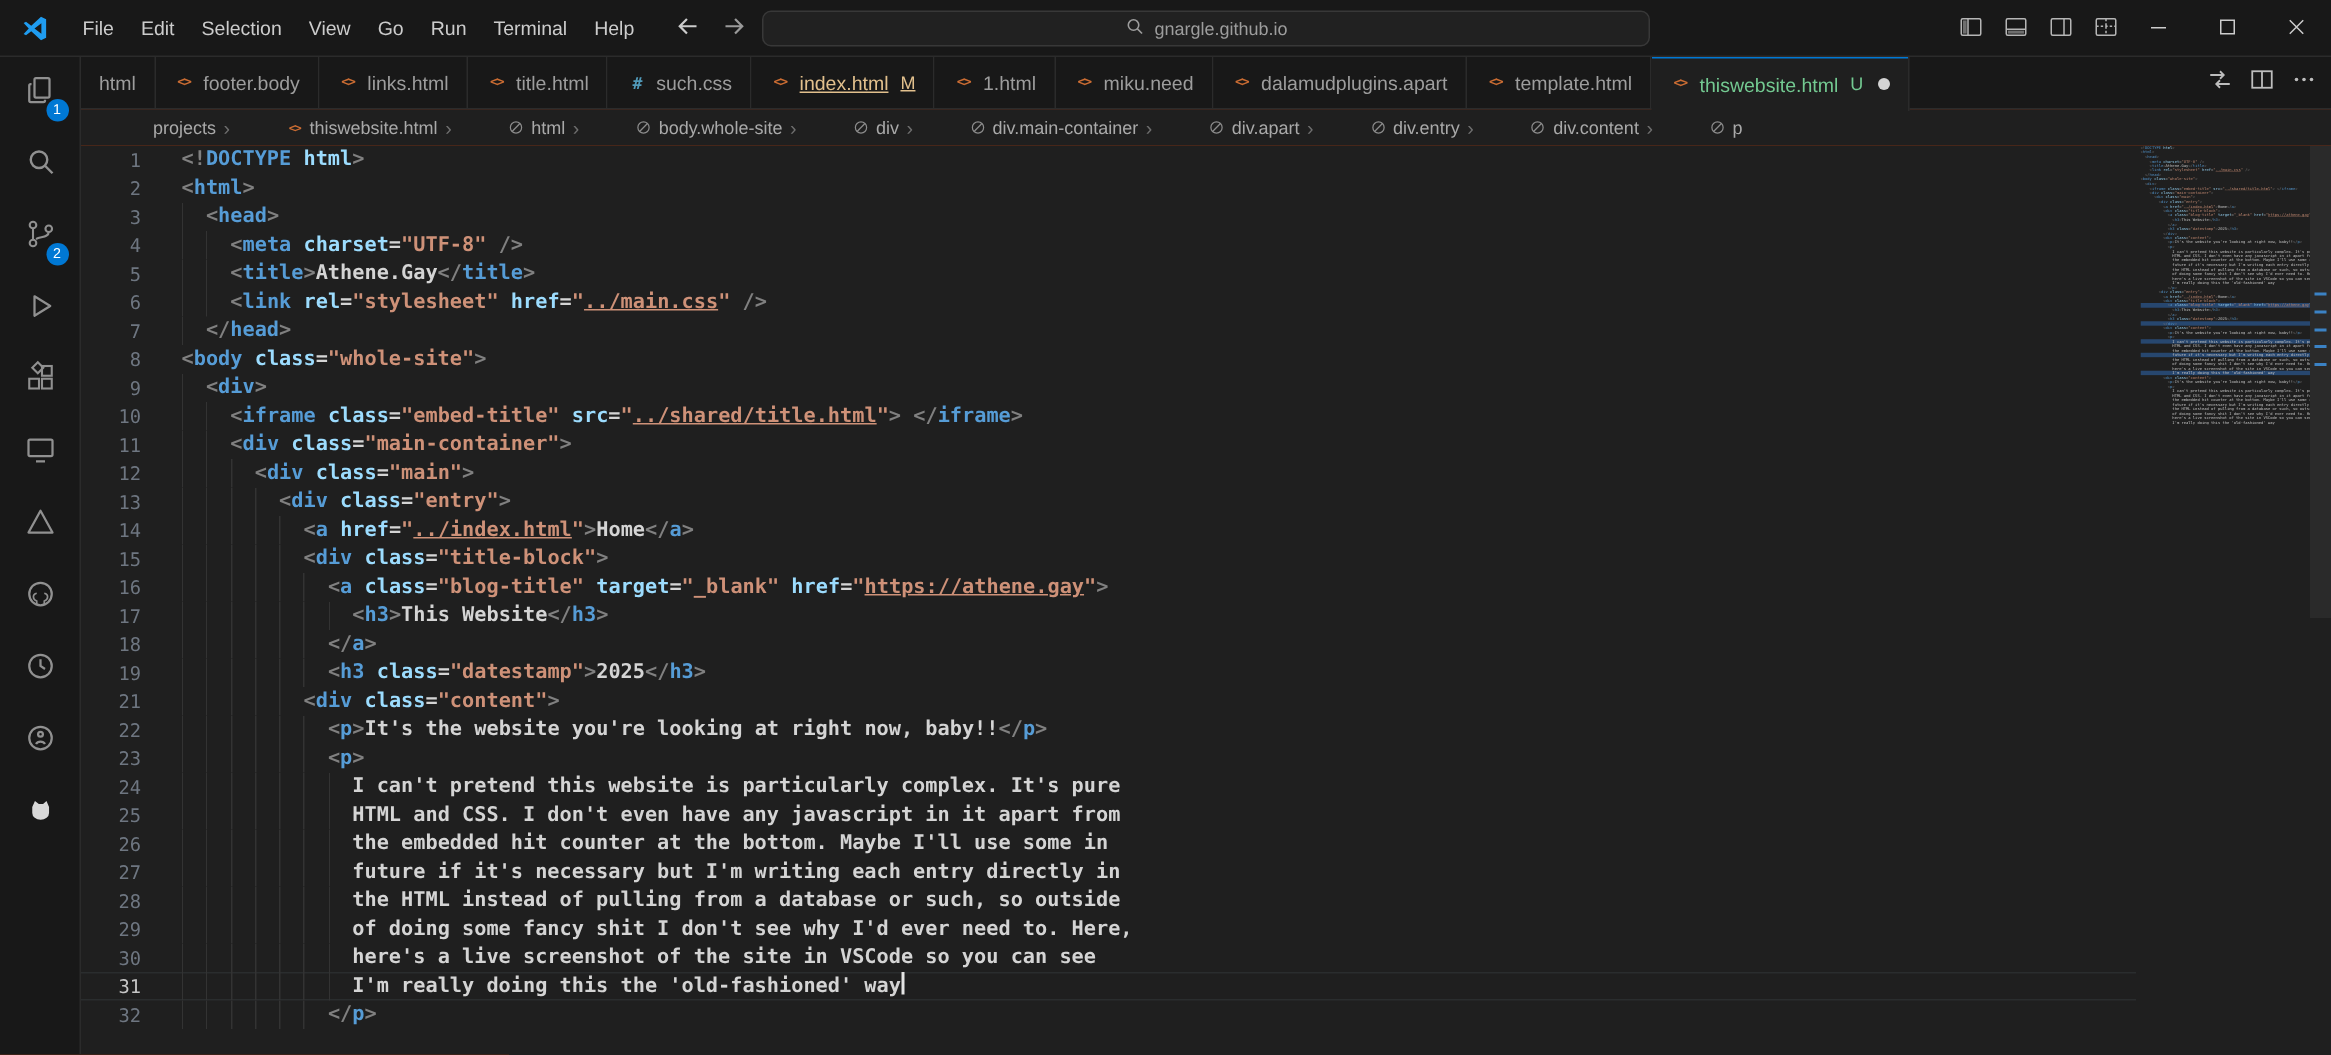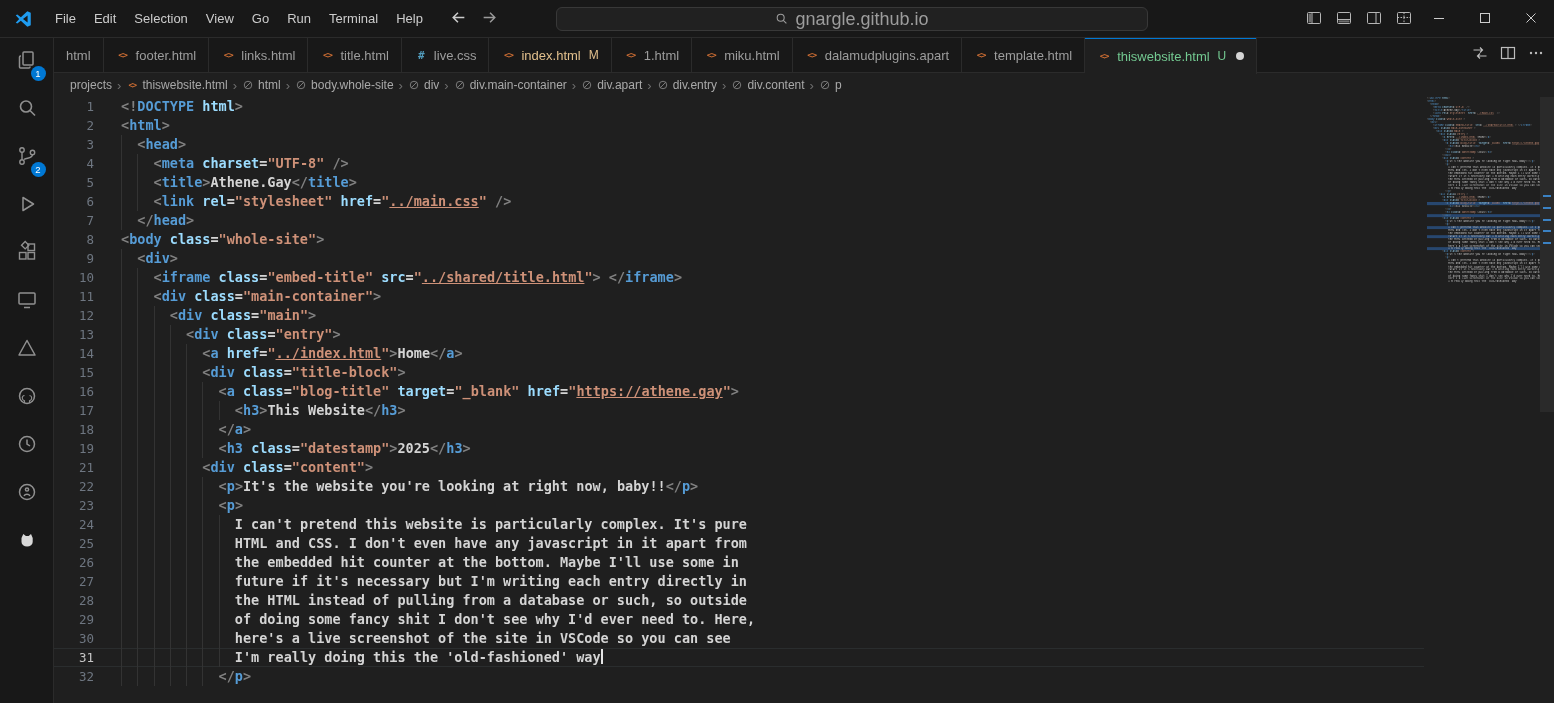--- a/index.html
+++ b/index.html
@@ -12,21 +12,21 @@
               border-bottom:1px solid #2b2b2b; display:flex; align-items:center;
               color:#cccccc; font-size:13px; }
   .vscode-logo { width:46px; display:flex; justify-content:center; align-items:center; flex:none; }
   .menu-bar { display:flex; align-items:center; height:100%; }
   .menu-item { padding:0 9px; height:26px; display:flex; align-items:center; border-radius:5px; cursor:default; }
   .nav-arrows { position:absolute; left:450px; top:0; height:38px; display:flex; align-items:center; gap:14px; color:#cccccc; }
   .nav-arrows .fwd { color:#9a9a9a; }
   .command-center { position:absolute; left:508px; top:7px; width:592px; height:24px;
                     background:#212121; border:1px solid #383838; border-radius:6px;
                     display:flex; align-items:center; justify-content:center; gap:7px;
-                    color:#9d9d9d; font-size:18px;margin-left:48px; }
+                    color:#9d9d9d; font-size:12px; }
   .layout-controls { position:absolute; right:142px; top:0; height:38px; display:flex; align-items:center; gap:14px; color:#b6b6b6; }
   .window-controls { position:absolute; right:0; top:0; height:38px; display:flex; }
   .win-btn { width:46px; height:38px; display:flex; align-items:center; justify-content:center; color:#cccccc; }
 
   
   .main-row { flex:1; display:flex; min-height:0; }
   .activity-bar { width:54px; flex:none; background:#181818; border-right:1px solid #2b2b2b;
                   display:flex; flex-direction:column; align-items:center; }
   .ab-item { position:relative; width:54px; height:48px; display:flex; align-items:center; justify-content:center; color:#909090; }
   .ab-item svg { width:24px; height:24px; }
@@ -41,30 +41,30 @@
   .tabbar { height:35px; flex:none; background:#181818; border-bottom:1px solid #2b2b2b;
             display:flex; align-items:stretch; position:relative; }
   .tab { display:flex; align-items:center; gap:6px; padding:0 12px; background:#181818;
          border-right:1px solid #2b2b2b; color:#9d9d9d; font-size:13px; white-space:nowrap; }
   .tab.active { background:#1f1f1f; height:36px; margin-bottom:-1px; z-index:2;
                 box-shadow: inset 0 1px 0 #0078d4; color:#ffffff; }
   .ficon { width:14px; display:inline-flex; justify-content:center; font:bold 9px "DejaVu Sans Mono", monospace; letter-spacing:-1px; flex:none; }
   .fi-html { color:#cc6d33; }
   .fi-css  { color:#519aba; font-size:11px; }
   .git-badge { font-size:12px; margin-left:2px; }
-  .git-mod { color:#e2c08d; }
+  .git-mod { color:#e2c08d;text-decoration:underline; }
   .git-untracked { color:#73c991; }
   .dirty-dot { width:8px; height:8px; border-radius:50%; background:#d4d4d4; margin-left:4px; }
   .tab-actions { margin-left:auto; display:flex; align-items:center; gap:12px; padding:0 10px; color:#bdbdbd; background:#181818; }
   .tab-actions svg { width:16px; height:16px; }
 
   
   .breadcrumbs { height:24px; flex:none; background:#1f1f1f; display:flex; align-items:center;
                  padding-left:15px; color:#a9a9a9; font-size:12px; }
-  .bc-item { display:flex; align-items:center; gap:4px; padding:0 1px; }
+  .bc-item { display:flex; align-items:center; gap:4px; padding:0 1px;margin-left:32px; }
   .bc-sep { color:#6e6e6e; font-size:13px; padding:0 4px; }
   .bc-ic { width:12px; font-size:8px; }
   .bc-sym { display:inline-flex; } .bc-sym svg { width:12px; height:12px; }
 
   
   .editor { flex:1; position:relative; background:#1f1f1f; min-height:0; overflow:hidden; }
   .code-scroll { position:absolute; left:0; top:0; right:130px; bottom:0; overflow:hidden; }
   .code-line { display:flex; height:19px; line-height:19px; white-space:pre;
                font:13.5px/19px "DejaVu Sans Mono", monospace; }
   .active-line { box-shadow: inset 0 1px 0 #2a2d2e, inset 0 -1px 0 #2a2d2e; }
@@ -238,46 +238,46 @@
         </div>
       </div>
 
     <div class="editor-col">
       <div class="tabbar">
           <div class="tab">
             <span class="tab-label">html</span>
           </div>
           <div class="tab">
             <span class="ficon fi-html">&lt;&gt;</span>
-            <span class="tab-label">footer.html</span>
+            <span class="tab-label">footer.body</span>
           </div>
           <div class="tab">
             <span class="ficon fi-html">&lt;&gt;</span>
             <span class="tab-label">links.html</span>
           </div>
           <div class="tab">
             <span class="ficon fi-html">&lt;&gt;</span>
             <span class="tab-label">title.html</span>
           </div>
           <div class="tab">
             <span class="ficon fi-css">#</span>
-            <span class="tab-label">live.css</span>
+            <span class="tab-label">such.css</span>
           </div>
           <div class="tab">
             <span class="ficon fi-html">&lt;&gt;</span>
             <span class="tab-label git-mod">index.html</span>
             <span class="git-badge git-mod">M</span>
           </div>
           <div class="tab">
             <span class="ficon fi-html">&lt;&gt;</span>
             <span class="tab-label">1.html</span>
           </div>
           <div class="tab">
             <span class="ficon fi-html">&lt;&gt;</span>
-            <span class="tab-label">miku.html</span>
+            <span class="tab-label">miku.need</span>
           </div>
           <div class="tab">
             <span class="ficon fi-html">&lt;&gt;</span>
             <span class="tab-label">dalamudplugins.apart</span>
           </div>
           <div class="tab">
             <span class="ficon fi-html">&lt;&gt;</span>
             <span class="tab-label">template.html</span>
           </div>
           <div class="tab active">

